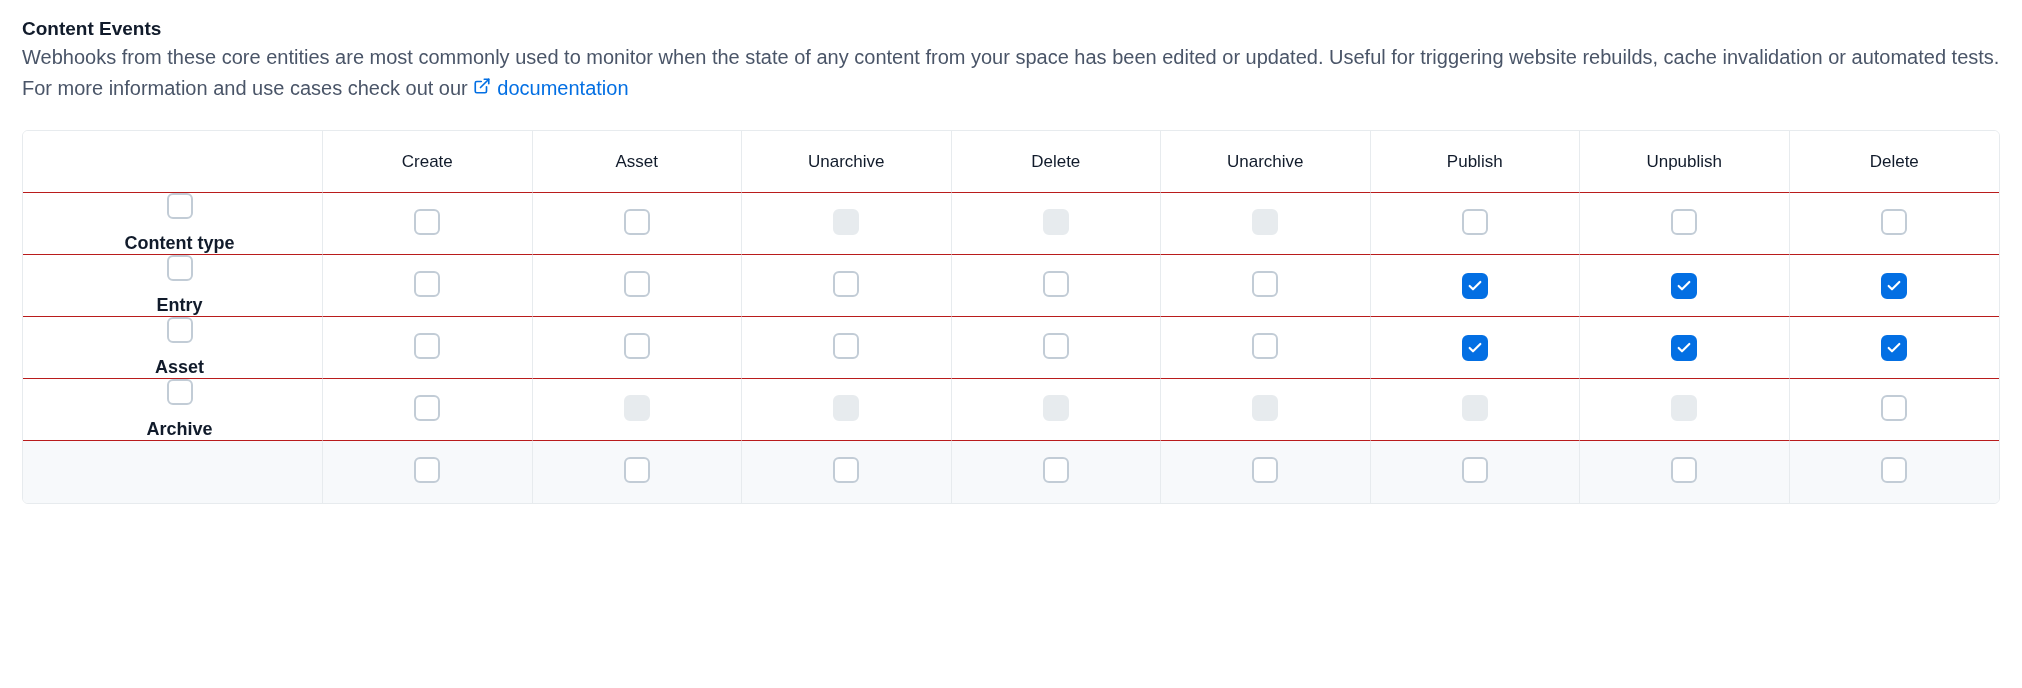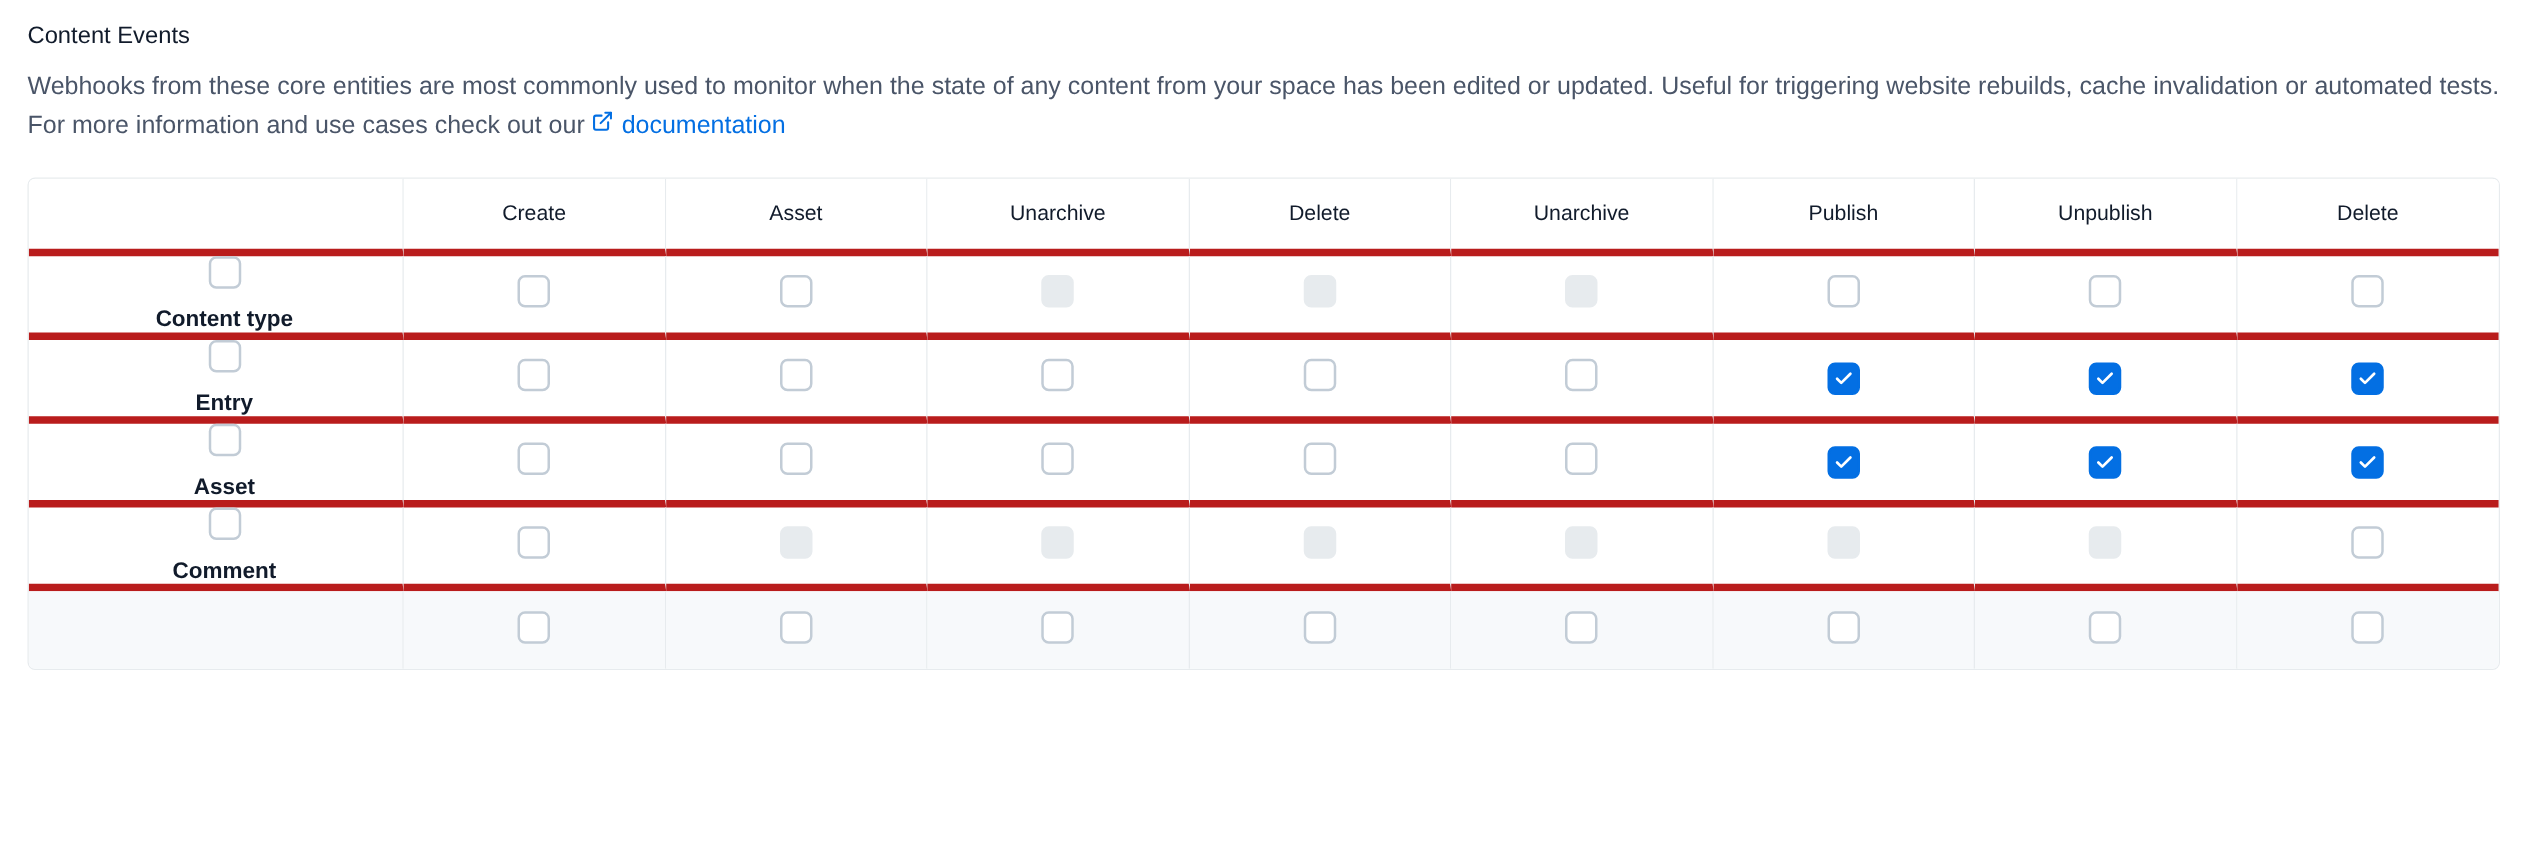--- a/index.html
+++ b/index.html
@@ -5,22 +5,22 @@
   * { box-sizing: border-box; }
   body {
     margin: 0;
     padding: 18px 22px;
     font-family: -apple-system, BlinkMacSystemFont, "Segoe UI", Helvetica, Arial, sans-serif;
     color: #111b2b;
     background: #fff;
   }
   .section-title {
     font-size: 19px;
-    font-weight: 400;
-    margin: 0 0 14px 0;
+    font-weight: 700;
+    margin: 0 0 2px 0;
     color: #111b2b;
   }
   .description {
     font-size: 20px;
     line-height: 1.55;
     color: #4a5568;
     margin: 0 0 26px 0;
   }
   .doc-link {
     color: #036fe3;
@@ -37,21 +37,21 @@
   .events-table {
     width: 100%;
     border-collapse: separate;
     border-spacing: 0;
     border: 1px solid #e7ebee;
     border-radius: 6px;
     overflow: hidden;
     table-layout: fixed;
   }
   .events-table th, .events-table td {
-    border-bottom: 6px solid #b91c1c;
+    border-bottom: 1px solid #b91c1c;
     border-right: 1px solid #e7ebee;
     padding: 0;
     text-align: center;
     vertical-align: middle;
     height: 62px;
   }
   .events-table tr:last-child td { border-bottom: none; }
   .events-table th:last-child, .events-table td:last-child { border-right: none; }
   .events-table th {
     font-size: 17px;
@@ -204,21 +204,21 @@
         <td><span class="cb checked">
             <svg viewBox="0 0 24 24" width="16" height="16" fill="none" stroke="#fff" stroke-width="3.2" stroke-linecap="round" stroke-linejoin="round">
               <polyline points="20 6 9 17 4 12"></polyline>
             </svg>
           </span></td>
       </tr>
       <tr>
         <td class="col-rowhead">
           <div class="row-header">
             <span class="cb unchecked"></span>
-            <span>Comment</span>
+            <span>Archive</span>
           </div>
         </td>
         <td><span class="cb unchecked"></span></td>
         <td><span class="cb disabled"></span></td>
         <td><span class="cb disabled"></span></td>
         <td><span class="cb disabled"></span></td>
         <td><span class="cb disabled"></span></td>
         <td><span class="cb disabled"></span></td>
         <td><span class="cb disabled"></span></td>
         <td><span class="cb unchecked"></span></td>

